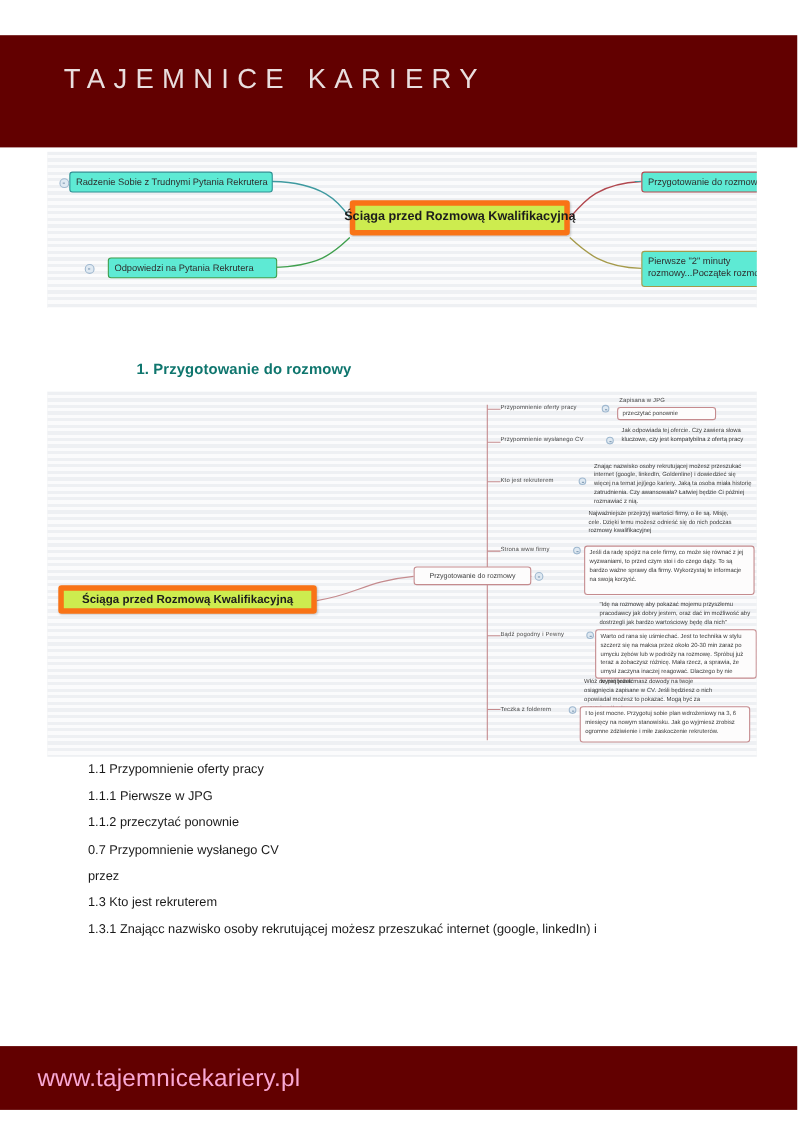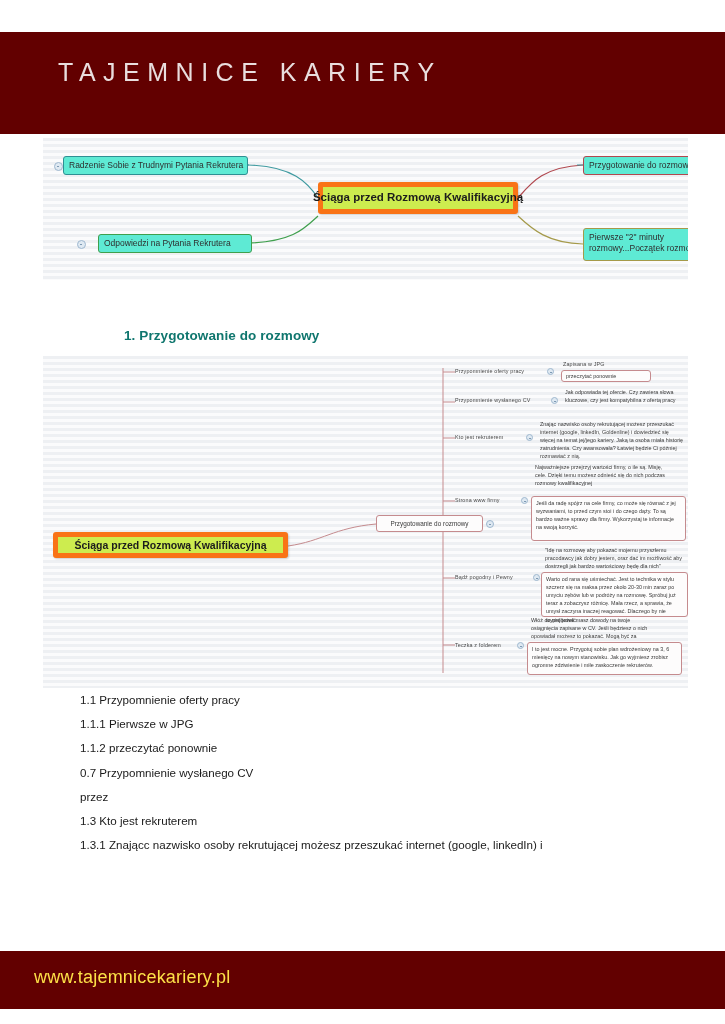--- a/index.html
+++ b/index.html
@@ -21,22 +21,22 @@
   .brand{
     position:absolute;left:58px;top:26px;
     color:#e9dede;
     font-size:25px;
     letter-spacing:7.5px;
     font-weight:400;
     white-space:nowrap;
   }
   .footer-url{
     position:absolute;left:34px;top:16px;
-    color:#fde047;
-    font-size:18px;
+    color:#f9a8d4;
+    font-size:22px;
     letter-spacing:.2px;
     white-space:nowrap;
   }
   
   .mm{
     position:absolute;
     background:#eef0f3;
     overflow:hidden;
   }
   .mm::before{

